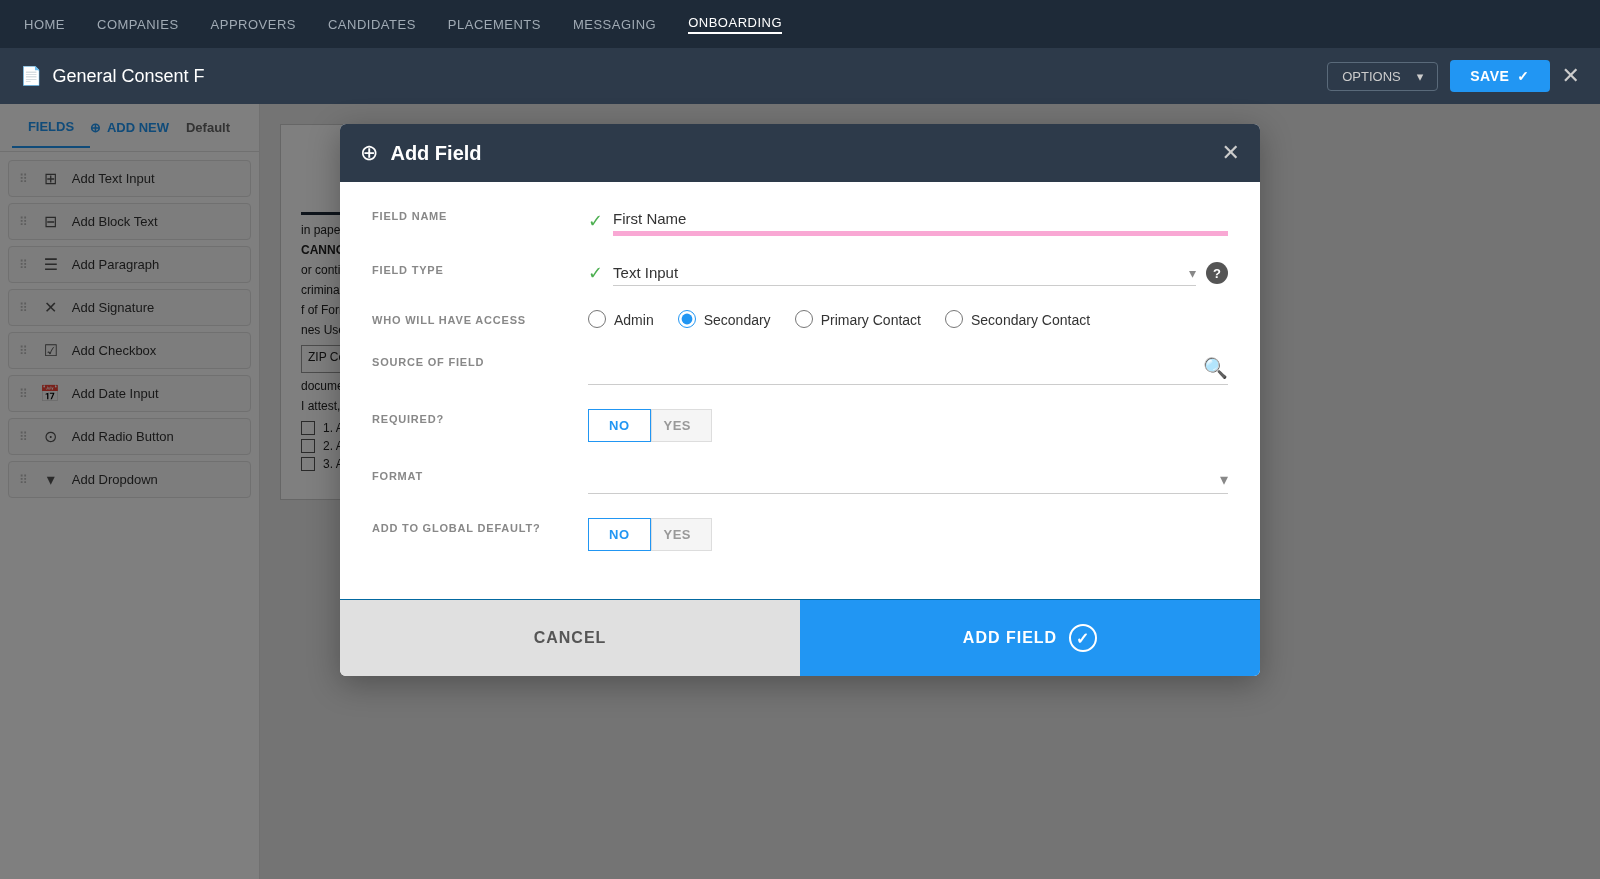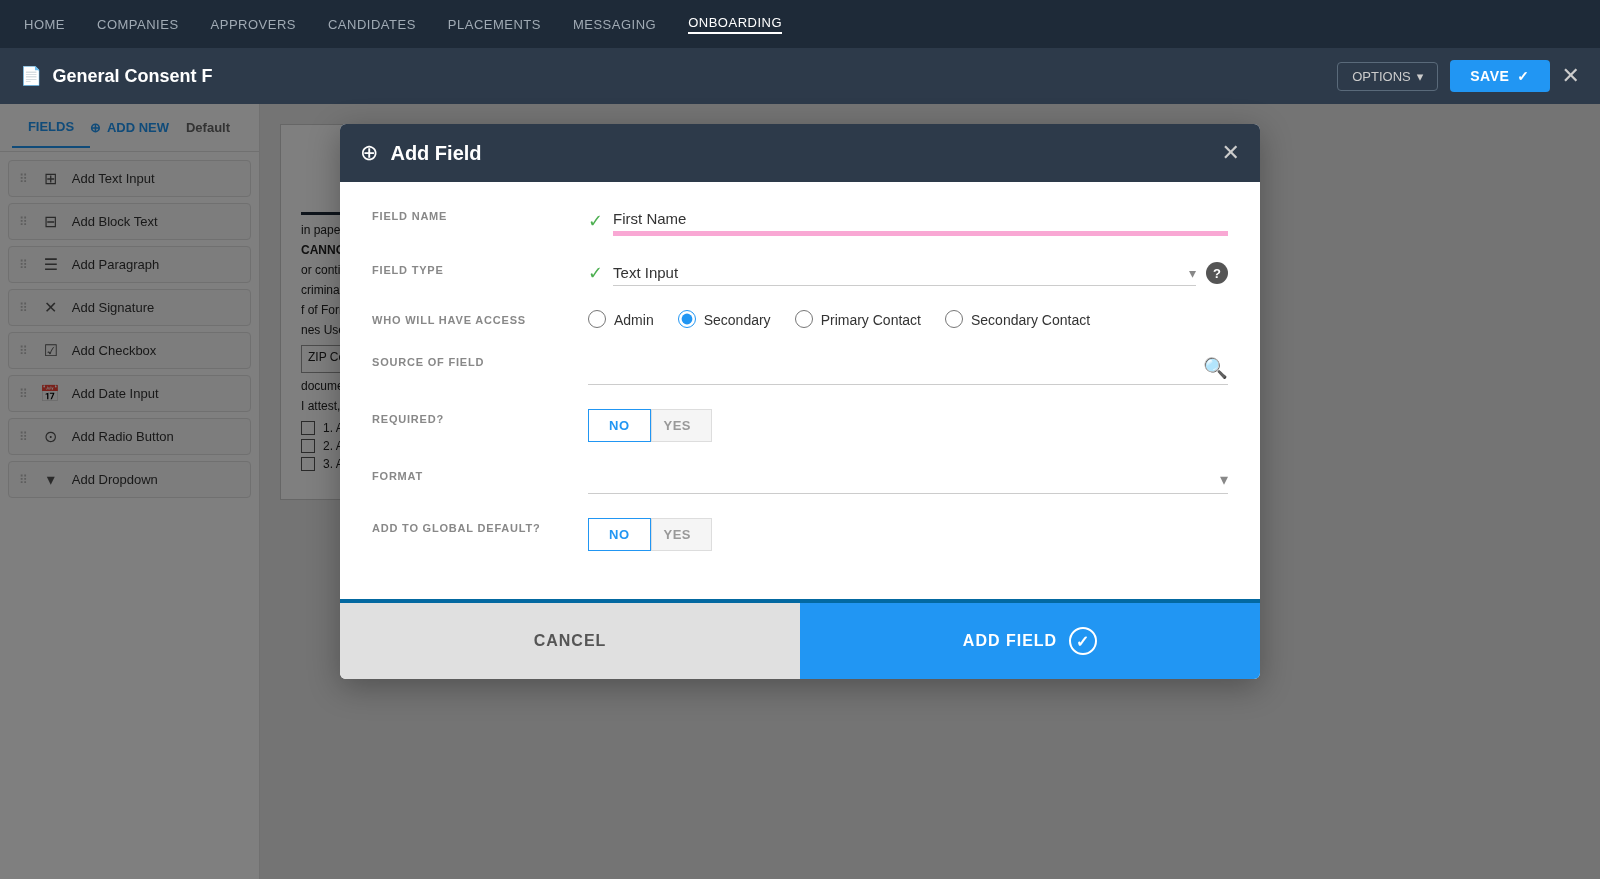--- a/index.html
+++ b/index.html
@@ -42,38 +42,38 @@
       align-items: center;
       gap: 10px;
     }
     .page-icon {
       color: #fff;
       font-size: 18px;
     }
     .page-title {
       color: #fff;
       font-size: 18px;
-      font-weight: 700;
+      font-weight: 400;
     }
     .page-header-right {
       display: flex;
       align-items: center;
       gap: 12px;
     }
     .options-btn {
       background: transparent;
       border: 1px solid #5a6a7a;
       color: #ccc;
       padding: 6px 14px;
       border-radius: 4px;
       cursor: pointer;
       font-size: 13px;
       display: flex;
       align-items: center;
-      gap: 6px;
+      gap: 16px;
     }
     .save-btn {
       background: #2196F3;
       border: none;
       color: #fff;
       padding: 8px 20px;
       border-radius: 4px;
       cursor: pointer;
       font-size: 14px;
       font-weight: 600;
@@ -414,21 +414,21 @@
       font-size: 15px;
       color: #333;
       appearance: none;
       background: transparent;
       outline: none;
     }
 
     
     .modal-footer {
       display: flex;
-      border-top: 4px solid #0369a1;
+      border-top: 1px solid #0369a1;
     }
     .cancel-btn {
       flex: 1;
       padding: 24px;
       background: #e0e0e0;
       border: none;
       font-size: 16px;
       font-weight: 700;
       color: #555;
       cursor: pointer;

